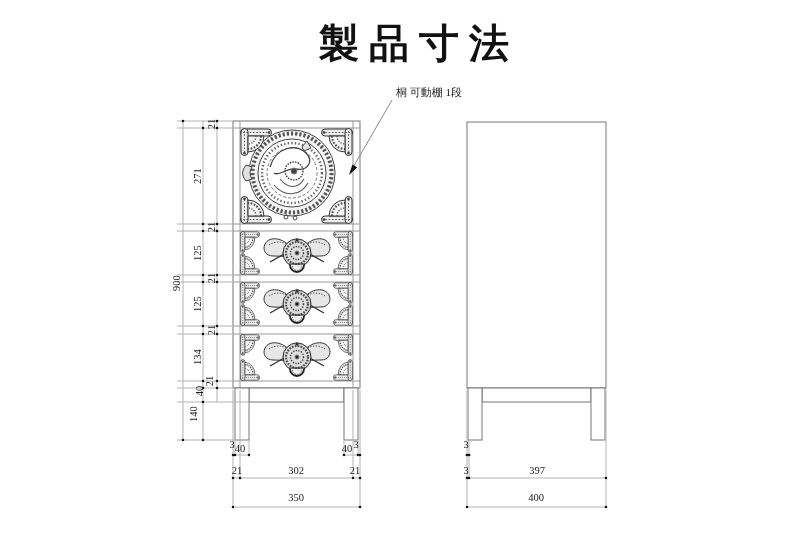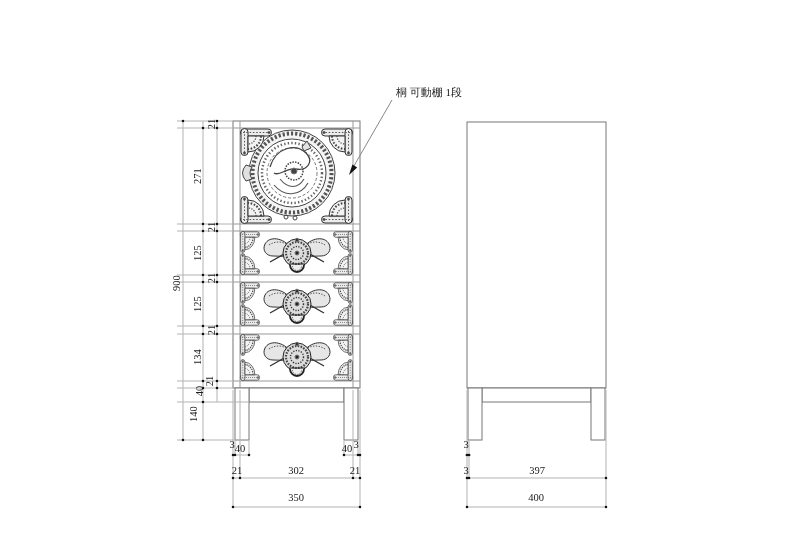--- a/index.html
+++ b/index.html
@@ -9,20 +9,21 @@
          text-align:center;font-size:40px;font-weight:700;letter-spacing:10px;color:#111;}
   svg{position:absolute;left:0;top:0;}
   text{font-family:"Liberation Serif","DejaVu Serif",serif;font-size:10.5px;fill:#1a1a1a;}
   .lbl{font-size:11px;}
 </style>
 </head>
 <body>
 
 <div class="page">
 
+  <div class="title">製品寸法</div>
 
   <svg width="800" height="533" viewBox="0 0 800 533">
     <defs>
 
       <g id="fit-corner">
         <rect x="0.5" y="1" width="31" height="7" rx="3.5" fill="#ececec" stroke="#333" stroke-width="1"></rect>
         <rect x="1" y="0.5" width="7" height="27" rx="3.5" fill="#ececec" stroke="#333" stroke-width="1"></rect>
         <path d="M8,8 H24 A16,16 0 0 1 8,24 Z" fill="#f3f3f3" stroke="#333" stroke-width="1"></path>
         <path d="M21,8 A13,13 0 0 1 8,21" fill="none" stroke="#444" stroke-width="2" stroke-dasharray="1.6,1.6"></path>
         <path d="M16,8 A8,8 0 0 1 8,16" fill="none" stroke="#444" stroke-width="1.2" stroke-dasharray="1.2,1.4"></path>

